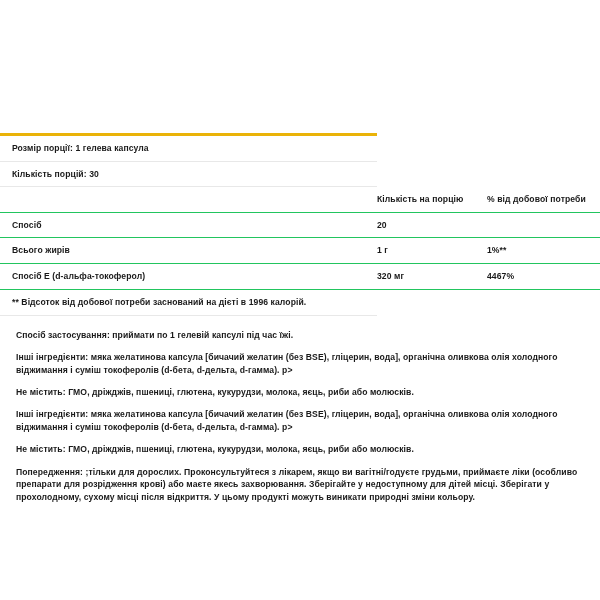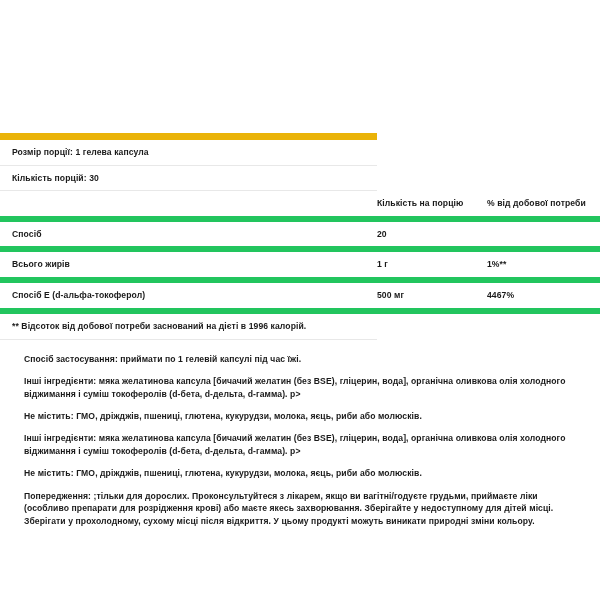--- a/index.html
+++ b/index.html
@@ -47,42 +47,42 @@
   }
 
   
   tr.narrow-row > td {
     border-bottom: 1px solid #e8e8e8;
   }
   tr.narrow-row > td.blank-cell {
     border-bottom: none;
   }
   tr.narrow-row.first-row > td {
-    border-top: 7px solid #eab308;
+    border-top: 3px solid #eab308;
   }
   tr.narrow-row.first-row > td.blank-cell {
     border-top: none;
   }
 
   
   tr.wide-row > td {
-    border-bottom: 6px solid #22c55e;
+    border-bottom: 1px solid #22c55e;
   }
 
   td.col-label { width: 365px; }
   td.col-amount { width: 110px; padding-left: 0; }
   td.col-dv { width: 125px; padding-left: 0; }
 
   tr.header-row td {
     font-weight: bold;
   }
 
   
   .body-copy {
-    padding: 0 24px;
+    padding: 0 16px;
     font-size: 8.6px;
     line-height: 1.45;
     font-weight: bold;
     letter-spacing: 0.01em;
   }
   .body-copy p {
     margin: 0;
     padding: 10px 0 0 0;
     max-width: 576px;
   }
@@ -124,21 +124,21 @@
       </tr>
 
       <tr class="wide-row">
         <td class="col-label">Всього жирів</td>
         <td class="col-amount">1 г</td>
         <td class="col-dv">1%**</td>
       </tr>
 
       <tr class="wide-row">
         <td class="col-label">Спосіб Е (d-альфа-токоферол)</td>
-        <td class="col-amount">500 мг</td>
+        <td class="col-amount">320 мг</td>
         <td class="col-dv">4467%</td>
       </tr>
 
       <tr class="narrow-row">
         <td class="col-label">** Відсоток від добової потреби заснований на дієті в 1996 калорій.</td>
         <td class="col-amount blank-cell"></td>
         <td class="col-dv blank-cell"></td>
       </tr>
     </tbody>
   </table>

